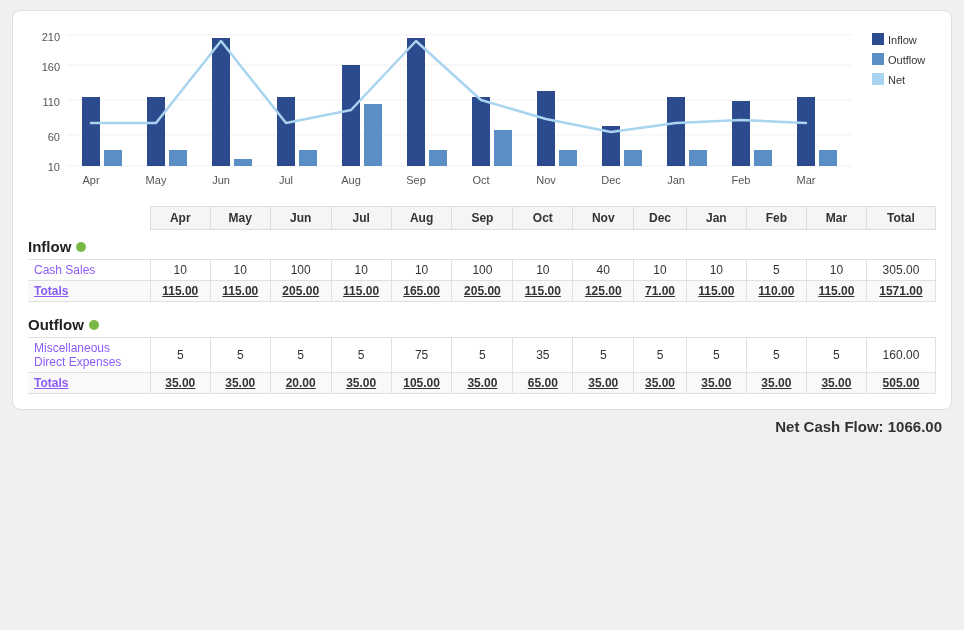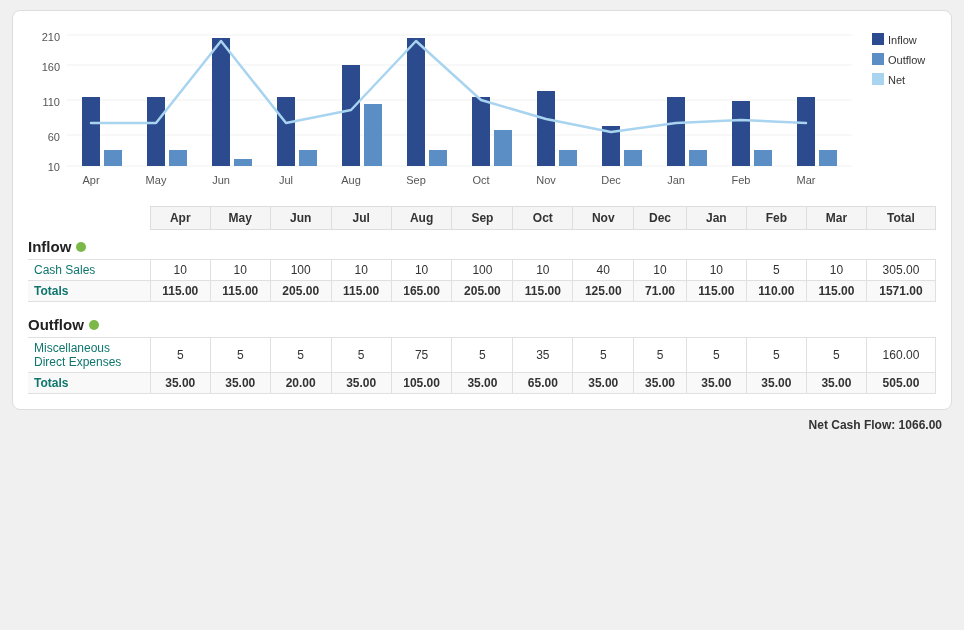--- a/index.html
+++ b/index.html
@@ -64,56 +64,57 @@
     td {
       border: 1px solid #e0e0e0;
       padding: 3px 6px;
       text-align: center;
       color: #333;
     }
 
     td:first-child {
       text-align: left;
       border-left: none;
-      color: #0f766e;
+      color: #8b5cf6;
     }
 
     .section-header td {
       background: transparent;
       border: none;
       font-size: 15px;
       font-weight: bold;
       padding: 8px 0 4px 0;
       color: #222;
     }
 
     .totals-row td {
       font-weight: bold;
       background: #f9f9f9;
+      text-decoration: underline;
     }
 
     .section-label {
       display: flex;
       align-items: center;
       gap: 5px;
     }
 
     .green-circle {
       display: inline-block;
       width: 10px;
       height: 10px;
       background: #7bb848;
       border-radius: 50%;
     }
 
     
     .net-cash-flow {
       width: 940px;
       text-align: right;
-      font-size: 12px;
+      font-size: 15px;
       font-weight: bold;
       color: #333;
       margin-top: 8px;
       padding-right: 10px;
     }
   </style>
 </head>
 <body>
 
 <div class="main-container">

